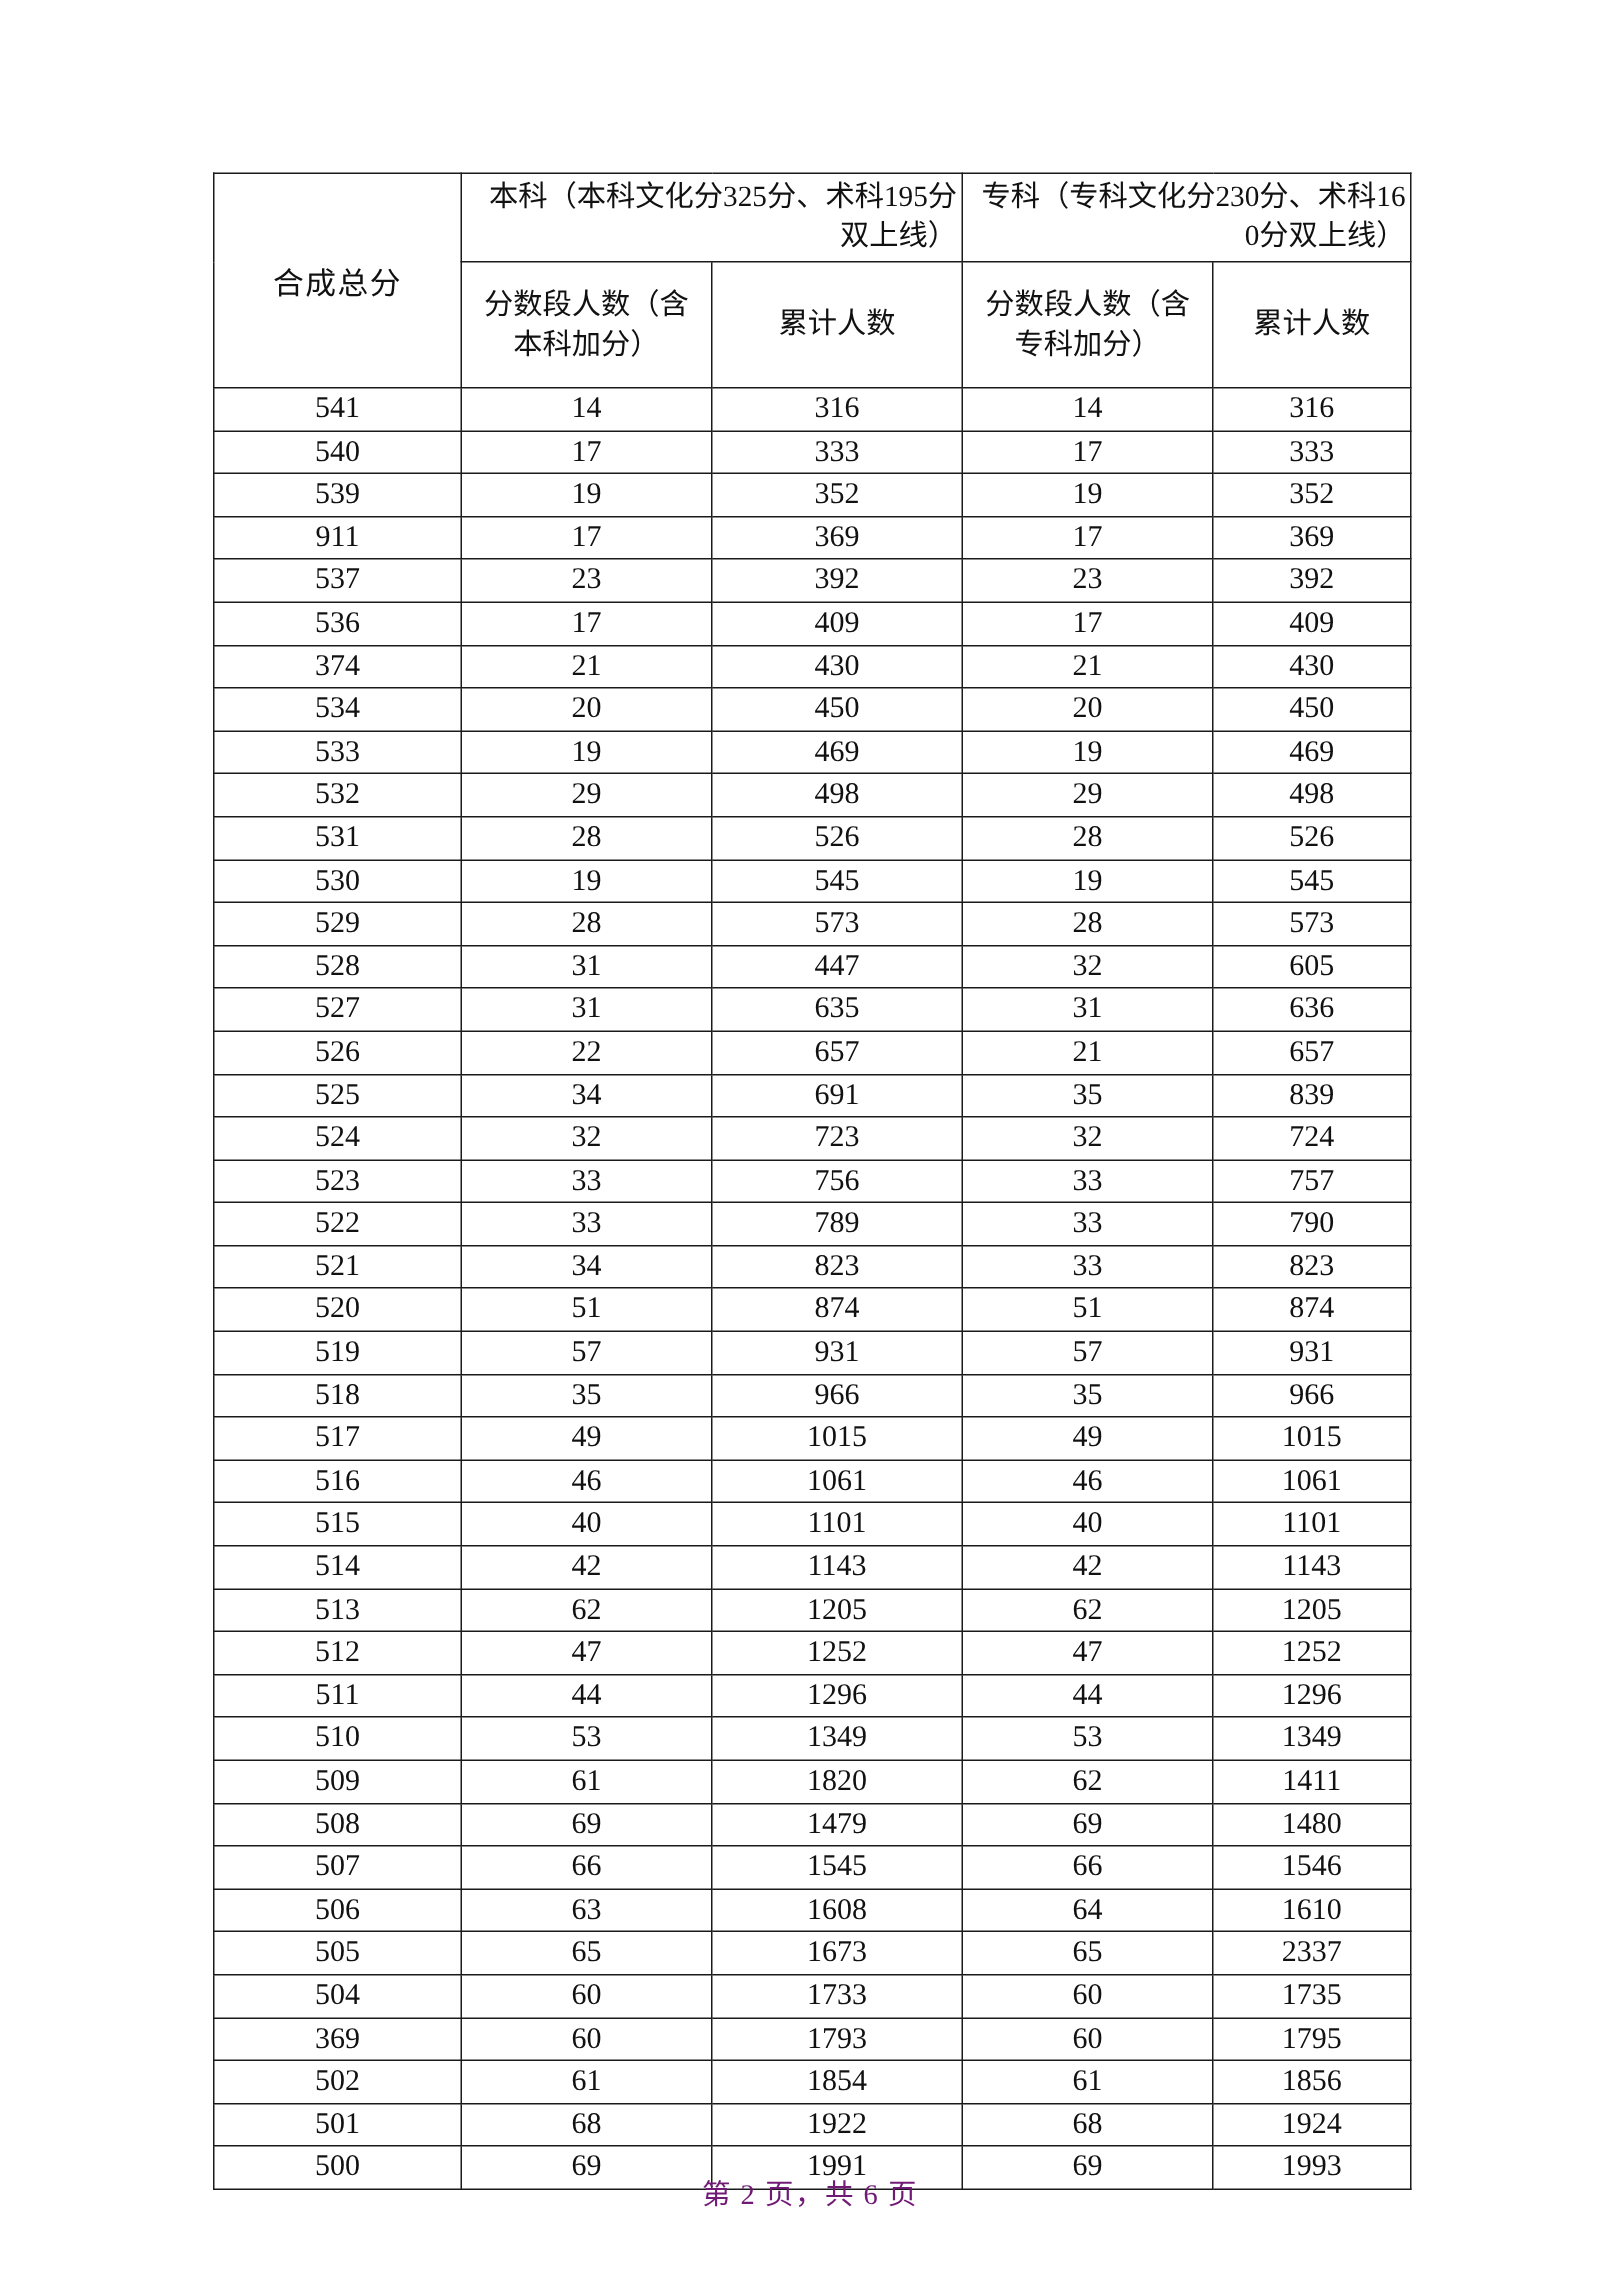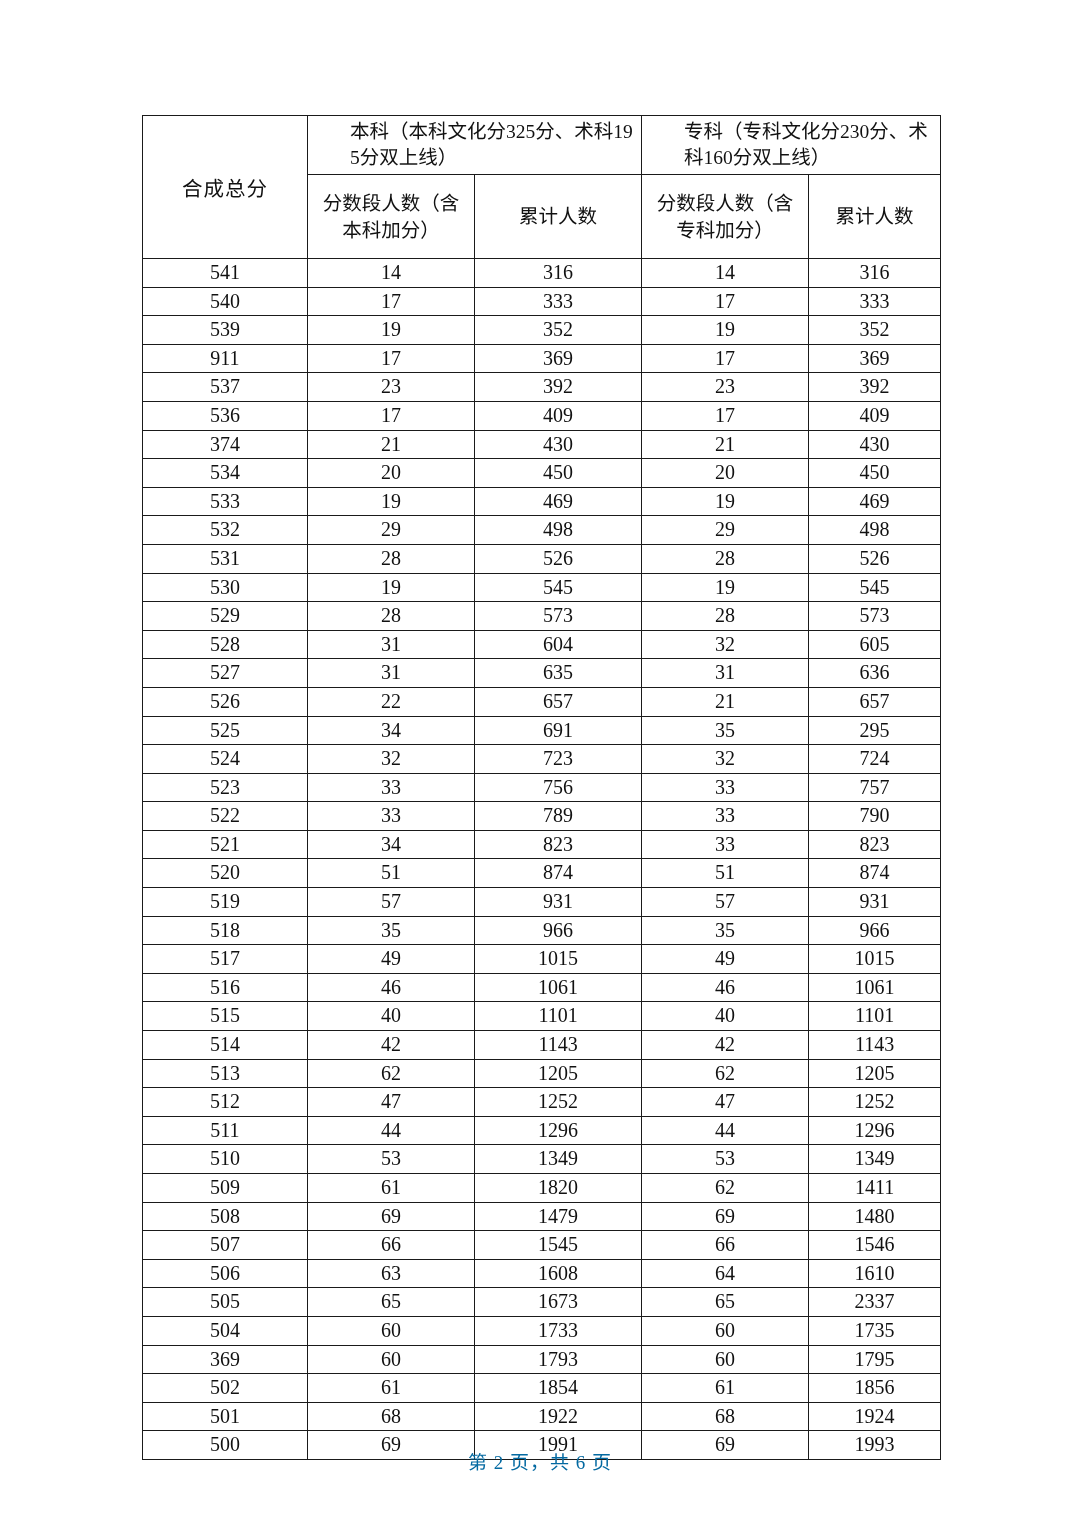--- a/index.html
+++ b/index.html
@@ -61,24 +61,23 @@
   .hdr-group {
     height: 54px;
     font-size: 19.5px;
     line-height: 26px;
     letter-spacing: 0px;
     padding: 2px 3px 2px 3px !important;
     font-family: "Liberation Serif", "DejaVu Serif", serif;
   }
   .hdr-group .gtext {
     display: block;
-    text-align: left;
+    text-align: right;
     white-space: normal;
     word-break: break-all;
-    margin-left: 39px;
   }
 
   .hdr-sub {
     height: 79px;
     font-size: 19.5px;
     line-height: 27px;
     padding: 2px 6px !important;
   }
   .hdr-sub .stext {
     display: block;
@@ -101,21 +100,21 @@
 
   
   .footer {
     position: absolute;
     left: 0;
     top: 1447px;
     width: 1080px;
     text-align: center;
     font-size: 19px;
     letter-spacing: 1px;
-    color: #0369a1;
+    color: #701a75;
     font-family: "Liberation Serif", "DejaVu Serif", serif;
   }
 </style>
 </head>
 <body>
 
 <div class="page">
 
   <div class="table-wrap">
     <table class="score-table">
@@ -239,21 +238,21 @@
           <tr>
             <td>529</td>
             <td>28</td>
             <td>573</td>
             <td>28</td>
             <td>573</td>
           </tr>
           <tr>
             <td>528</td>
             <td>31</td>
-            <td>604</td>
+            <td>447</td>
             <td>32</td>
             <td>605</td>
           </tr>
           <tr>
             <td>527</td>
             <td>31</td>
             <td>635</td>
             <td>31</td>
             <td>636</td>
           </tr>
@@ -262,21 +261,21 @@
             <td>22</td>
             <td>657</td>
             <td>21</td>
             <td>657</td>
           </tr>
           <tr>
             <td>525</td>
             <td>34</td>
             <td>691</td>
             <td>35</td>
-            <td>295</td>
+            <td>839</td>
           </tr>
           <tr>
             <td>524</td>
             <td>32</td>
             <td>723</td>
             <td>32</td>
             <td>724</td>
           </tr>
           <tr>
             <td>523</td>

